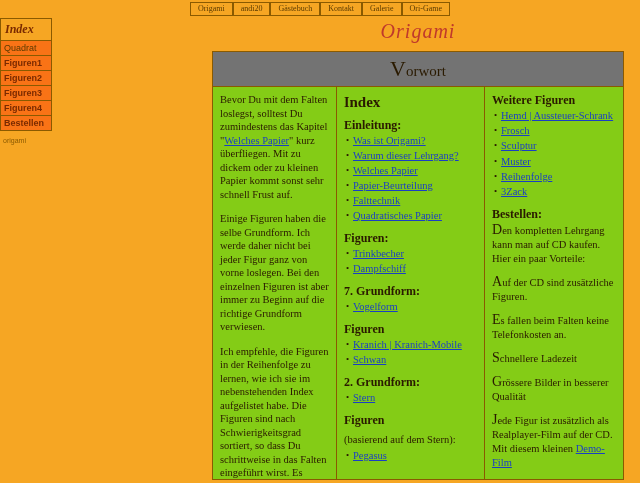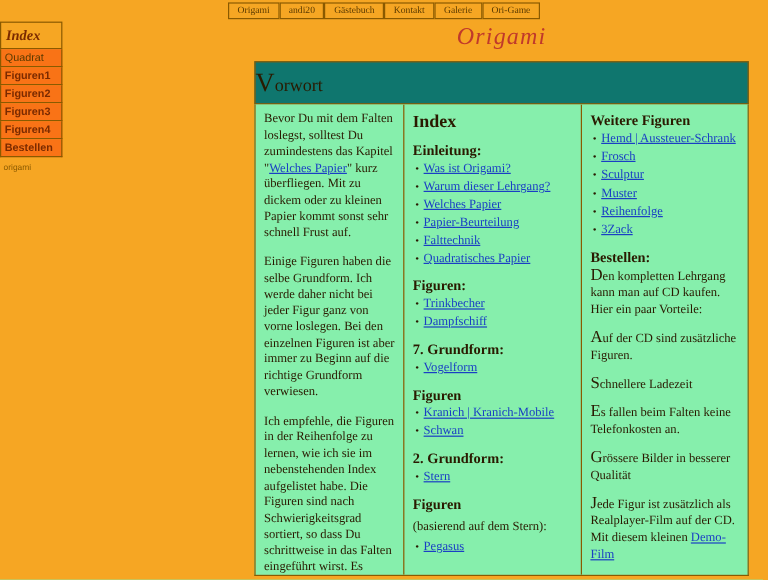--- a/index.html
+++ b/index.html
@@ -89,38 +89,38 @@
     text-align: center;
     color: #c0392b;
     font-family: "Liberation Serif", serif;
     font-style: italic;
     font-size: 20px;
     letter-spacing: 1px;
     margin-bottom: 8px;
   }
   .vorwort-box {
     border: 1px solid #8a5a00;
-    background: #0f766e;
+    background: #737373;
     height: 34px;
     display: flex;
     align-items: center;
-    justify-content: flex-start;
+    justify-content: center;
   }
   .vorwort-box .vw {
     font-family: "Liberation Serif", serif;
     color: #2a1a00;
     font-size: 15px;
   }
   .vorwort-box .vw .cap {
     font-size: 22px;
   }
   .content-box {
     border: 1px solid #8a5a00;
     border-top: none;
-    background: #86efac;
+    background: #84cc16;
     display: flex;
     height: 393px;
     box-sizing: border-box;
     overflow: hidden;
   }
   .col {
     box-sizing: border-box;
     padding: 6px 7px 0 7px;
     overflow: hidden;
   }
@@ -298,20 +298,20 @@
 
       <ul class="links">
         <li><a class="lnk" href="#">Muster</a></li>
         <li><a class="lnk" href="#">Reihenfolge</a></li>
         <li><a class="lnk" href="#">3Zack</a></li>
       </ul>
 
       <h3 class="sub"><span>B</span><span>estellen:</span></h3>
       <p><span class="bigcap">D</span><span>en kompletten Lehrgang kann man auf CD kaufen. Hier ein paar Vorteile:</span></p>
       <p><span class="bigcap">A</span><span>uf der CD sind zusätzliche Figuren.</span></p>
+      <p><span class="bigcap">E</span><span>s fallen beim Falten keine Telefonkosten an.</span></p>
       <p><span class="bigcap">S</span><span>chnellere Ladezeit</span></p>
-      <p><span class="bigcap">E</span><span>s fallen beim Falten keine Telefonkosten an.</span></p>
       <p><span class="bigcap">G</span><span>rössere Bilder in besserer Qualität</span></p>
       <p><span class="bigcap">J</span><span>ede Figur ist zusätzlich als Realplayer-Film auf der CD. Mit diesem kleinen </span><a class="lnk-in" href="#">Demo-Film</a></p>
     </div>
 
   </div>
 </div>
 
 </body></html>

